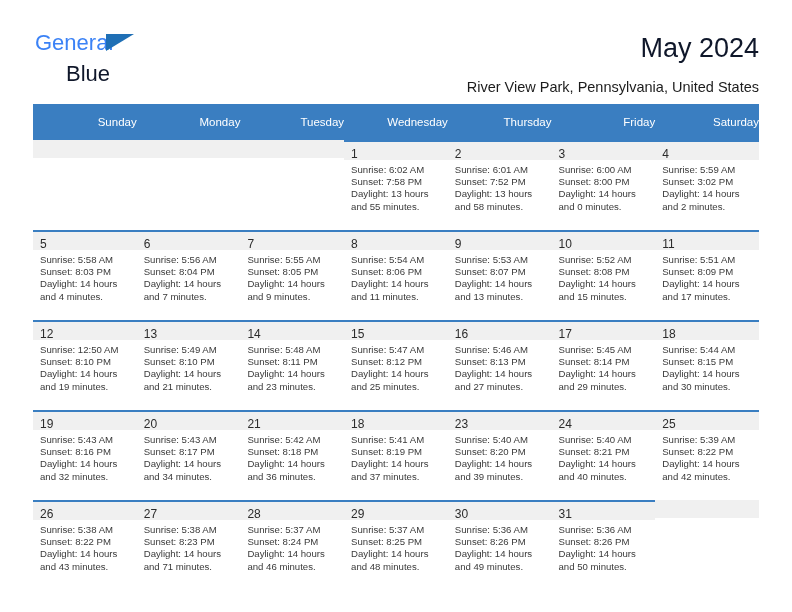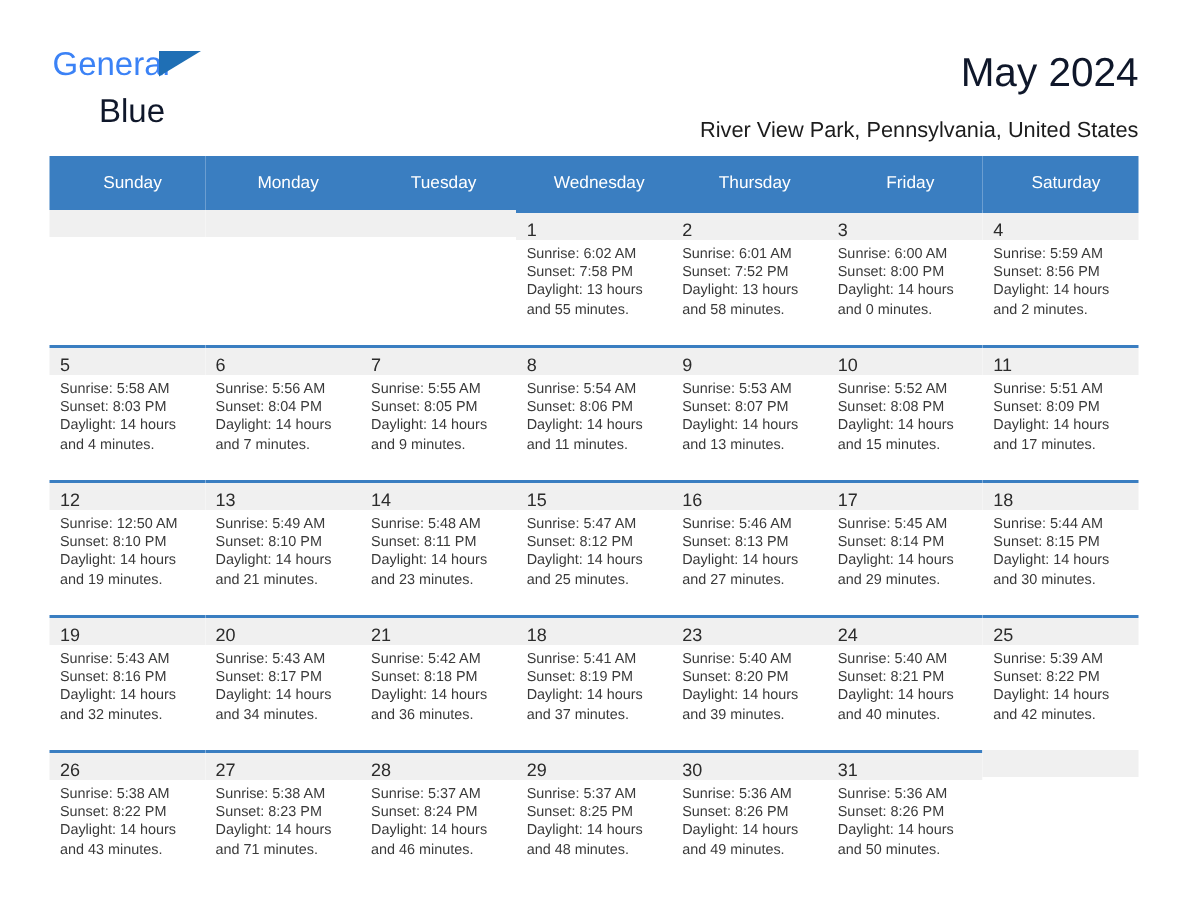--- a/index.html
+++ b/index.html
@@ -82,21 +82,21 @@
   .calendar {
     width: 726px;
     border-collapse: collapse;
     table-layout: fixed;
   }
   .dow-row th {
     background: #3a7ec1;
     color: #ffffff;
     font-size: 11.5px;
     font-weight: 400;
-    text-align: center;
+    text-align: right;
     padding: 5px 0 5px 7px;
     height: 36px;
     line-height: 11px;
   }
   .week-row td {
     vertical-align: top;
     padding: 0;
     width: 103.7px;
     height: 90px;
   }
@@ -205,21 +205,21 @@
                 <div>Daylight: 14 hours</div>
                 <div>and 0 minutes.</div>
               </div>
             </div>
           </td>
           <td>
             <div class="cell">
               <div class="daynum-band"><span class="daynum">4</span></div>
               <div class="details">
                 <div>Sunrise: 5:59 AM</div>
-                <div>Sunset: 8:56 PM</div>
+                <div>Sunset: 3:02 PM</div>
                 <div>Daylight: 14 hours</div>
                 <div>and 2 minutes.</div>
               </div>
             </div>
           </td>
         </tr>
         <tr class="week-row">
           <td>
             <div class="cell">
               <div class="daynum-band"><span class="daynum">5</span></div>

